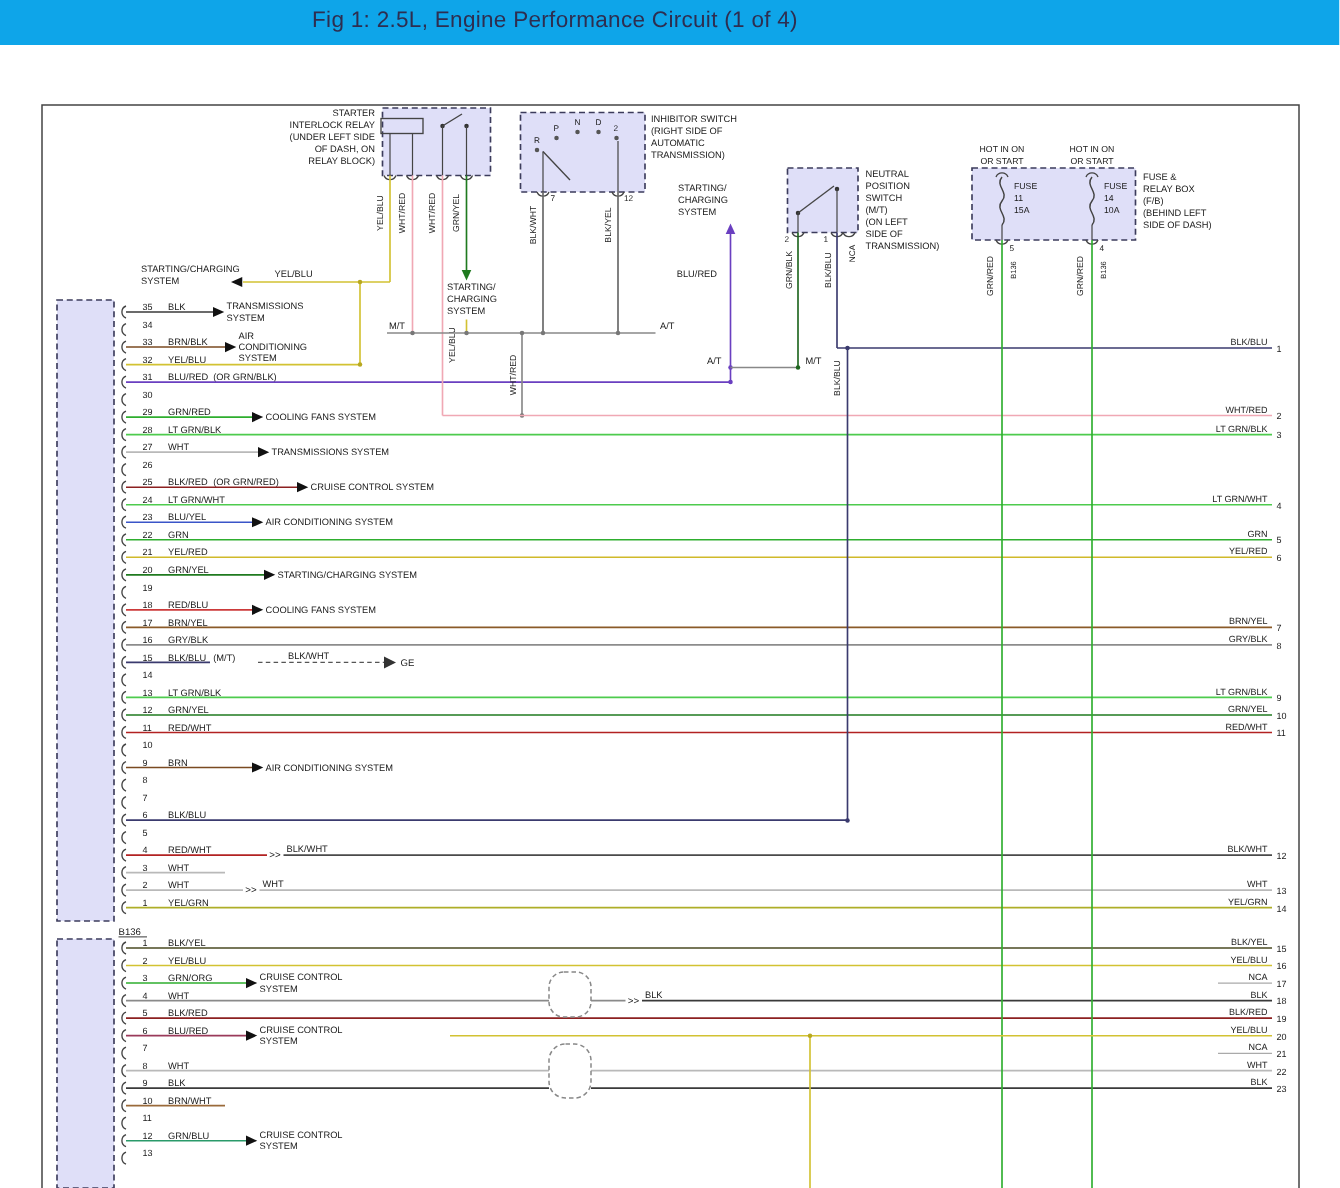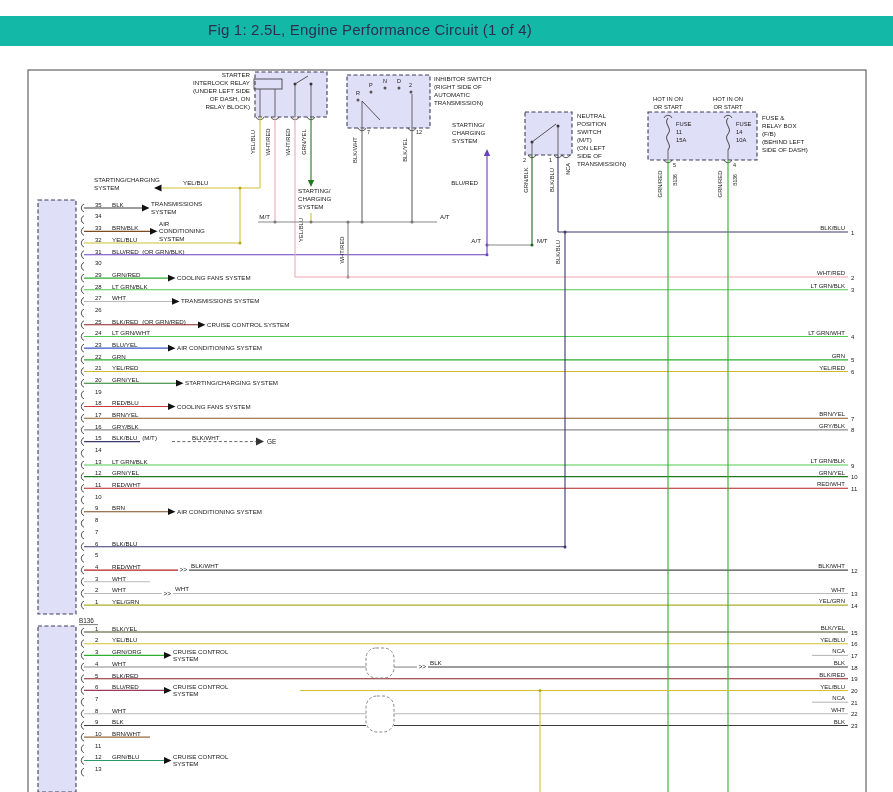--- a/index.html
+++ b/index.html
@@ -1,17 +1,17 @@
 <!DOCTYPE html>
 <html><head>
 <meta charset="utf-8">
 <style>
   html,body{margin:0;padding:0;background:#fff;}
   body{width:893px;height:792px;position:relative;overflow:hidden;font-family:"Liberation Sans",sans-serif;}
-  .header{position:absolute;top:16px;left:0;width:893px;height:30px;background:#14b8a6;}
+  .header{position:absolute;top:0;left:0;width:893px;height:30px;background:#0ea5e9;}
   .header .title{position:absolute;top:5px;left:0;width:740px;text-align:center;font-size:15px;color:#2e2e50;letter-spacing:.2px;}
   #diagram{position:absolute;top:30px;left:0;}
   text{font-family:"Liberation Sans",sans-serif;}
 </style>
 </head>
 <body>
 
 <div class="header">
   <div class="title">Fig 1: 2.5L, Engine Performance Circuit (1 of 4)</div>
 </div>

